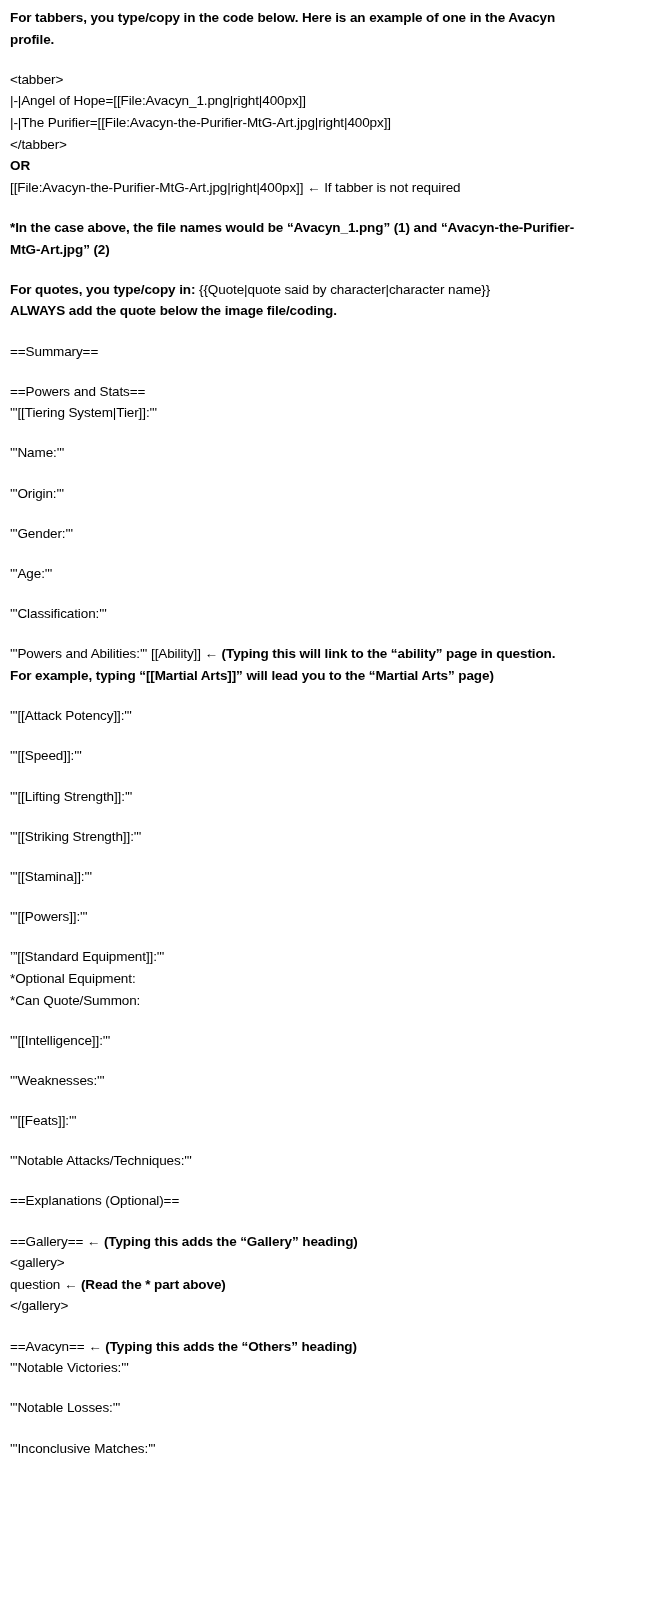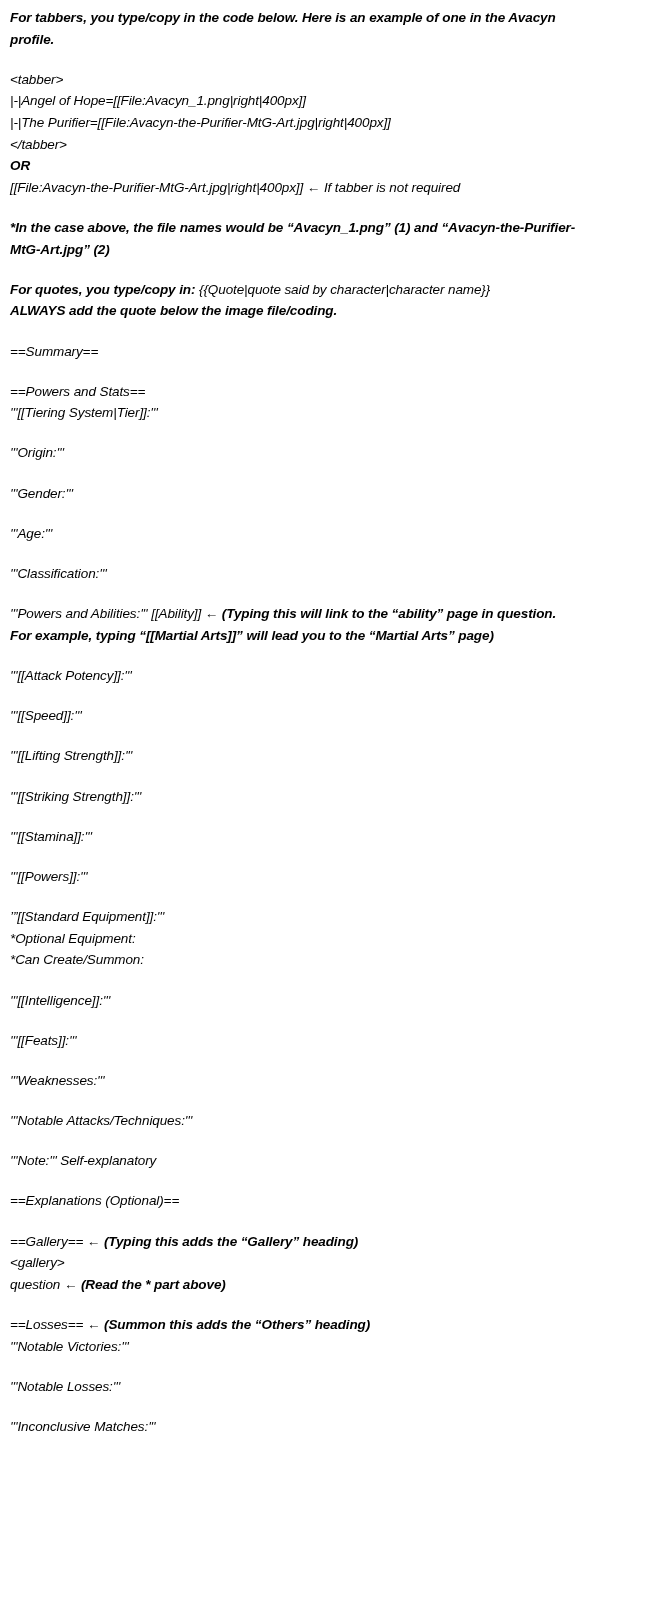--- a/index.html
+++ b/index.html
@@ -22,21 +22,21 @@
     line-height: 21.6px;
   }
   .para {
     margin: 0 0 18.6px 0;
   }
   .para:last-child { margin-bottom: 12px; }
   .line {
     white-space: pre-wrap;
     min-height: 21.6px;
   }
-  .seg { letter-spacing: -0.1px; font-style: italic; }
+  .seg { letter-spacing: -0.1px; }
   .b { font-weight: bold; }
 </style>
 </head>
 <body>
 
 <div class="doc" id="doc-root">
     <div class="para">
       <div class="line"><span class="seg b">For tabbers, you type/copy in the code below. Here is an example of one in the Avacyn</span></div>
       <div class="line"><span class="seg b">profile.</span></div>
     </div>
@@ -55,20 +55,23 @@
     <div class="para">
       <div class="line"><span class="seg b">For quotes, you type/copy in: </span><span class="seg">{{Quote|quote said by character|character name}}</span></div>
       <div class="line"><span class="seg b">ALWAYS add the quote below the image file/coding.</span></div>
     </div>
     <div class="para">
       <div class="line"><span class="seg">==Summary==</span></div>
     </div>
     <div class="para">
       <div class="line"><span class="seg">==Powers and Stats==</span></div>
       <div class="line"><span class="seg">'''[[Tiering System|Tier]]:'''</span></div>
+    </div>
+    <div class="para">
+      <div class="line"><span class="seg">'''Name:'''</span></div>
     </div>
     <div class="para">
       <div class="line"><span class="seg">'''Origin:'''</span></div>
     </div>
     <div class="para">
       <div class="line"><span class="seg">'''Gender:'''</span></div>
     </div>
     <div class="para">
       <div class="line"><span class="seg">'''Age:'''</span></div>
     </div>
@@ -93,47 +96,45 @@
     </div>
     <div class="para">
       <div class="line"><span class="seg">'''[[Stamina]]:'''</span></div>
     </div>
     <div class="para">
       <div class="line"><span class="seg">'''[[Powers]]:'''</span></div>
     </div>
     <div class="para">
       <div class="line"><span class="seg">’”[[Standard Equipment]]:'''</span></div>
       <div class="line"><span class="seg">*Optional Equipment:</span></div>
-      <div class="line"><span class="seg">*Can Create/Summon:</span></div>
+      <div class="line"><span class="seg">*Can Quote/Summon:</span></div>
     </div>
     <div class="para">
       <div class="line"><span class="seg">'''[[Intelligence]]:'''</span></div>
     </div>
     <div class="para">
+      <div class="line"><span class="seg">'''Weaknesses:'''</span></div>
+    </div>
+    <div class="para">
       <div class="line"><span class="seg">'''[[Feats]]:'''</span></div>
     </div>
     <div class="para">
-      <div class="line"><span class="seg">'''Weaknesses:'''</span></div>
-    </div>
-    <div class="para">
       <div class="line"><span class="seg">'''Notable Attacks/Techniques:'''</span></div>
-    </div>
-    <div class="para">
-      <div class="line"><span class="seg">'''Note:''' Self-explanatory</span></div>
     </div>
     <div class="para">
       <div class="line"><span class="seg">==Explanations (Optional)==</span></div>
     </div>
     <div class="para">
       <div class="line"><span class="seg">==Gallery== </span><span class="seg b">← (Typing this adds the “Gallery” heading)</span></div>
       <div class="line"><span class="seg">&lt;gallery&gt;</span></div>
       <div class="line"><span class="seg">question </span><span class="seg b">← (Read the * part above)</span></div>
+      <div class="line"><span class="seg">&lt;/gallery&gt;</span></div>
     </div>
     <div class="para">
-      <div class="line"><span class="seg">==Losses== </span><span class="seg b">← (Summon this adds the “Others” heading)</span></div>
+      <div class="line"><span class="seg">==Avacyn== </span><span class="seg b">← (Typing this adds the “Others” heading)</span></div>
       <div class="line"><span class="seg">'''Notable Victories:'''</span></div>
     </div>
     <div class="para">
       <div class="line"><span class="seg">'''Notable Losses:'''</span></div>
     </div>
     <div class="para">
       <div class="line"><span class="seg">'''Inconclusive Matches:'''</span></div>
     </div>
   </div>
 

